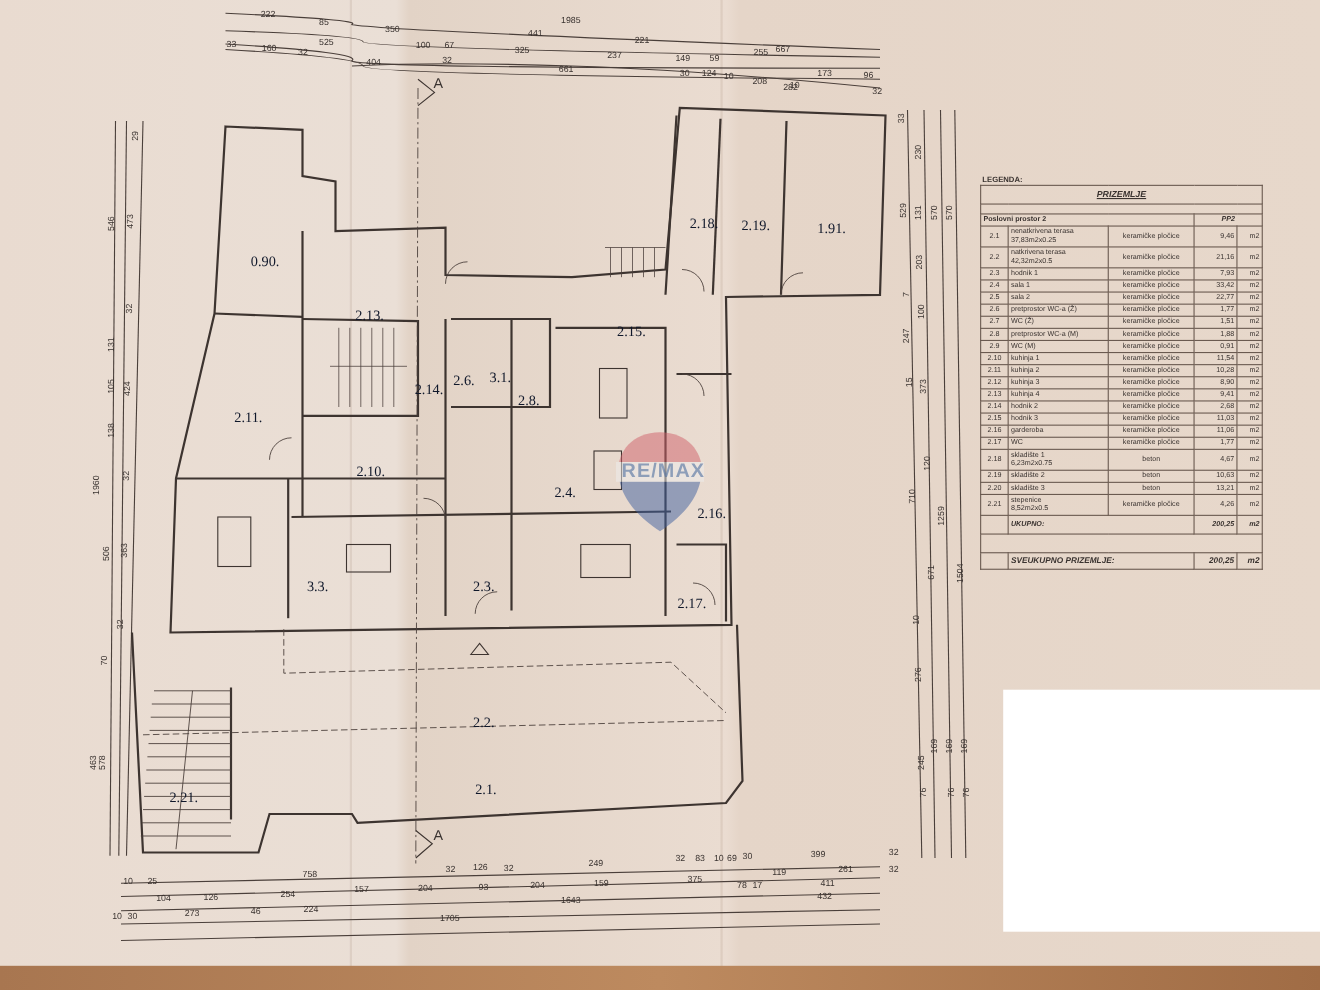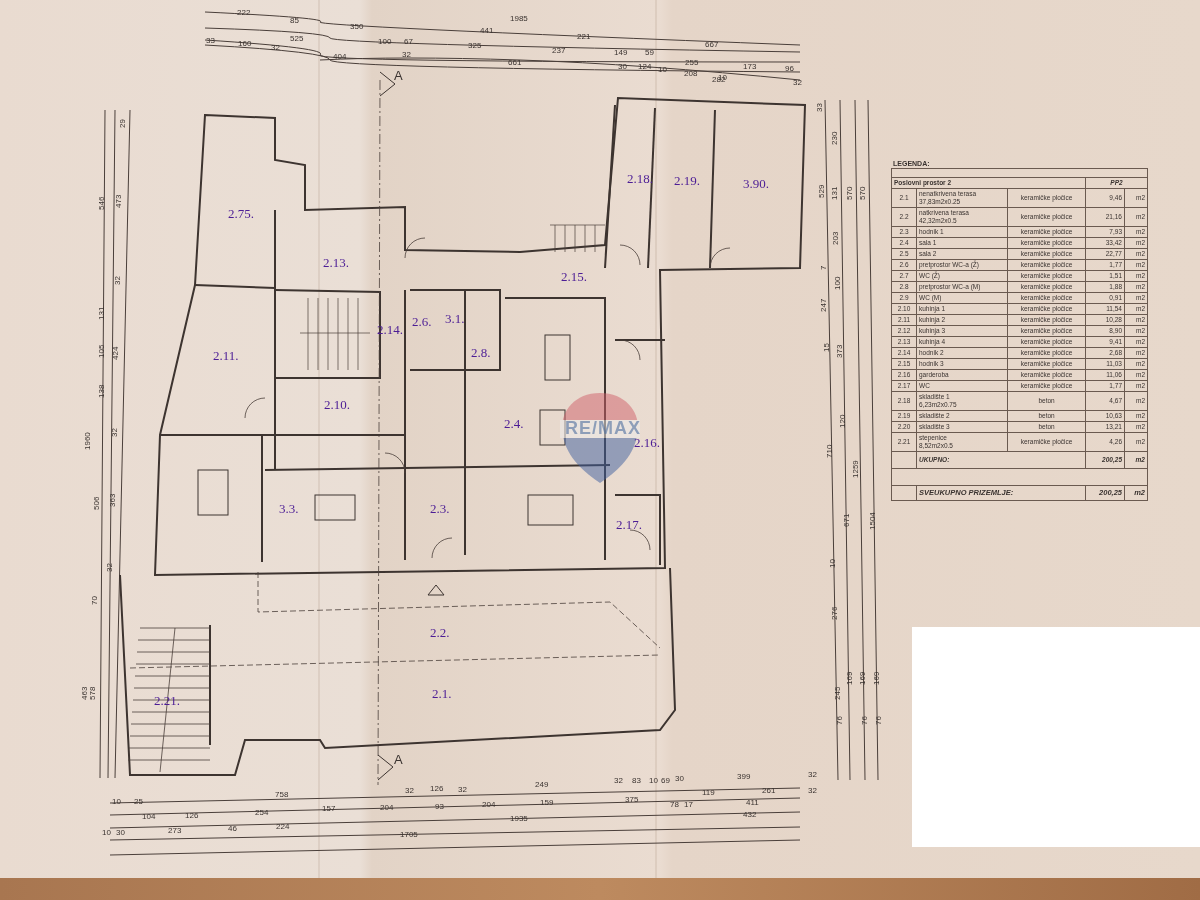--- a/index.html
+++ b/index.html
@@ -1,21 +1,21 @@
 <!DOCTYPE html>
 <html><head>
 <meta charset="utf-8">
 <style>
   html,body{margin:0;padding:0;}
   body{width:1200px;height:900px;overflow:hidden;background:#e6d6c8;font-family:"Liberation Sans",sans-serif;position:relative;}
   .paper{position:absolute;left:0;top:0;width:1200px;height:900px;background:linear-gradient(90deg,#e9dbd0 0%,#eadfd6 30%,#e2d3c6 31%,#eadcd1 55%,#e5d5c8 56%,#e7d8cb 100%);}
   .fold{position:absolute;top:0;bottom:0;width:2px;background:rgba(150,120,100,0.15);}
   .floor{position:absolute;left:0;bottom:0;width:1200px;height:22px;background:linear-gradient(90deg,#a87650,#bd8a5f,#a06c45);}
   svg.plan{position:absolute;left:0;top:0;}
-  .room-label{position:absolute;font-family:"Liberation Serif",serif;font-size:13px;color:#4c1d95;}
+  .room-label{position:absolute;font-family:"Liberation Serif",serif;font-size:13px;color:#0f172a;margin-top:24px;}
   .dim{position:absolute;font-size:8px;color:#3a3330;white-space:nowrap;}
   .dimv{position:absolute;font-size:8px;color:#3a3330;white-space:nowrap;transform:rotate(-90deg);transform-origin:left top;}
   .sec{position:absolute;font-size:13px;color:#3a3330;}
   
   .legend-title{position:absolute;left:893px;top:160px;font-size:7px;font-weight:bold;color:#3a3330;}
   table.legend{position:absolute;left:891px;top:168px;width:257px;border-collapse:collapse;font-size:6.5px;color:#3a3330;}
   table.legend td{border:1px solid #6a5a50;padding:1px 2px;height:8px;line-height:8px;}
   table.legend .hdr{text-align:center;font-weight:bold;font-style:italic;font-size:8px;height:14px;text-decoration:underline;}
   table.legend .num{text-align:center;width:20px;}
   table.legend .mat{text-align:center;}
@@ -159,52 +159,52 @@
 <div class="sec" style="left:394px;top:68px">A</div>
 <div class="sec" style="left:394px;top:752px">A</div>
 
 <div class="room-label" style="left:432px;top:686px">2.1.</div>
 <div class="room-label" style="left:430px;top:625px">2.2.</div>
 <div class="room-label" style="left:430px;top:501px">2.3.</div>
 <div class="room-label" style="left:504px;top:416px">2.4.</div>
 <div class="room-label" style="left:279px;top:501px">3.3.</div>
 <div class="room-label" style="left:412px;top:314px">2.6.</div>
 <div class="room-label" style="left:445px;top:311px">3.1.</div>
-<div class="room-label" style="left:471px;top:345px">2.8.</div>
+<div class="room-label" style="left:471px;top:332px">2.8.</div>
 <div class="room-label" style="left:324px;top:397px">2.10.</div>
 <div class="room-label" style="left:213px;top:348px">2.11.</div>
-<div class="room-label" style="left:228px;top:206px">2.75.</div>
+<div class="room-label" style="left:228px;top:206px">0.90.</div>
 <div class="room-label" style="left:323px;top:255px">2.13.</div>
 <div class="room-label" style="left:377px;top:322px">2.14.</div>
 <div class="room-label" style="left:561px;top:269px">2.15.</div>
 <div class="room-label" style="left:634px;top:435px">2.16.</div>
 <div class="room-label" style="left:616px;top:517px">2.17.</div>
 <div class="room-label" style="left:627px;top:171px">2.18.</div>
 <div class="room-label" style="left:674px;top:173px">2.19.</div>
-<div class="room-label" style="left:743px;top:176px">3.90.</div>
+<div class="room-label" style="left:743px;top:176px">1.91.</div>
 <div class="room-label" style="left:154px;top:693px">2.21.</div>
 
 <div class="dim" style="left:237px;top:8px">222</div>
 <div class="dim" style="left:290px;top:16px">85</div>
 <div class="dim" style="left:510px;top:14px">1985</div>
 <div class="dim" style="left:350px;top:22px">350</div>
 <div class="dim" style="left:480px;top:26px">441</div>
 <div class="dim" style="left:577px;top:32px">221</div>
 <div class="dim" style="left:705px;top:40px">667</div>
 <div class="dim" style="left:206px;top:36px">33</div>
 <div class="dim" style="left:238px;top:39px">160</div>
 <div class="dim" style="left:271px;top:43px">32</div>
 <div class="dim" style="left:290px;top:34px">525</div>
 <div class="dim" style="left:378px;top:37px">100</div>
 <div class="dim" style="left:404px;top:37px">67</div>
 <div class="dim" style="left:468px;top:41px">325</div>
 <div class="dim" style="left:552px;top:46px">237</div>
 <div class="dim" style="left:614px;top:48px">149</div>
 <div class="dim" style="left:645px;top:48px">59</div>
-<div class="dim" style="left:685px;top:58px">255</div>
+<div class="dim" style="left:685px;top:43px">255</div>
 <div class="dim" style="left:743px;top:62px">173</div>
 <div class="dim" style="left:785px;top:64px">96</div>
 <div class="dim" style="left:333px;top:52px">404</div>
 <div class="dim" style="left:402px;top:50px">32</div>
 <div class="dim" style="left:508px;top:58px">661</div>
 <div class="dim" style="left:618px;top:62px">30</div>
 <div class="dim" style="left:638px;top:62px">124</div>
 <div class="dim" style="left:658px;top:65px">10</div>
 <div class="dim" style="left:684px;top:69px">208</div>
 <div class="dim" style="left:718px;top:73px">10</div>
@@ -235,21 +235,21 @@
 <div class="dim" style="left:540px;top:798px">159</div>
 <div class="dim" style="left:625px;top:795px">375</div>
 <div class="dim" style="left:702px;top:788px">119</div>
 <div class="dim" style="left:762px;top:786px">261</div>
 <div class="dim" style="left:808px;top:786px">32</div>
 <div class="dim" style="left:102px;top:828px">10</div>
 <div class="dim" style="left:116px;top:828px">30</div>
 <div class="dim" style="left:168px;top:826px">273</div>
 <div class="dim" style="left:228px;top:824px">46</div>
 <div class="dim" style="left:276px;top:822px">224</div>
-<div class="dim" style="left:510px;top:814px">1935</div>
+<div class="dim" style="left:510px;top:814px">1643</div>
 <div class="dim" style="left:670px;top:800px">78</div>
 <div class="dim" style="left:684px;top:800px">17</div>
 <div class="dim" style="left:746px;top:798px">411</div>
 <div class="dim" style="left:400px;top:830px">1705</div>
 <div class="dim" style="left:743px;top:810px">432</div>
 
 <div class="dimv" style="left:83px;top:450px">1960</div>
 <div class="dimv" style="left:80px;top:700px">463</div>
 <div class="dimv" style="left:97px;top:210px">546</div>
 <div class="dimv" style="left:97px;top:320px">131</div>
@@ -289,20 +289,23 @@
 <div class="dimv" style="left:858px;top:685px">169</div>
 <div class="dimv" style="left:860px;top:725px">76</div>
 <div class="dimv" style="left:858px;top:200px">570</div>
 <div class="dimv" style="left:868px;top:530px">1504</div>
 <div class="dimv" style="left:872px;top:685px">169</div>
 <div class="dimv" style="left:874px;top:725px">76</div>
 
 <div class="legend-title">LEGENDA:</div>
 <table class="legend">
   <tbody>
+      <tr>
+        <td colspan="5" class="hdr">PRIZEMLJE</td>
+      </tr>
   <tr>
         <td colspan="5" style="height:6px"></td>
       </tr>
   <tr>
     <td colspan="3" style="font-weight:bold">Poslovni prostor 2</td>
     <td colspan="2" style="text-align:center;font-weight:bold;font-style:italic">PP2</td>
   </tr>
   <tr>
         <td class="num">2.1</td>
         <td><span>nenatkrivena terasa</span><span class="sub">37,83m2x0.25</span></td>

